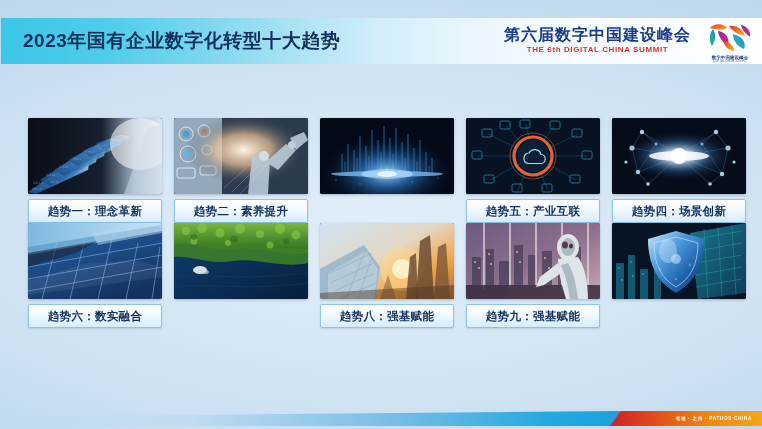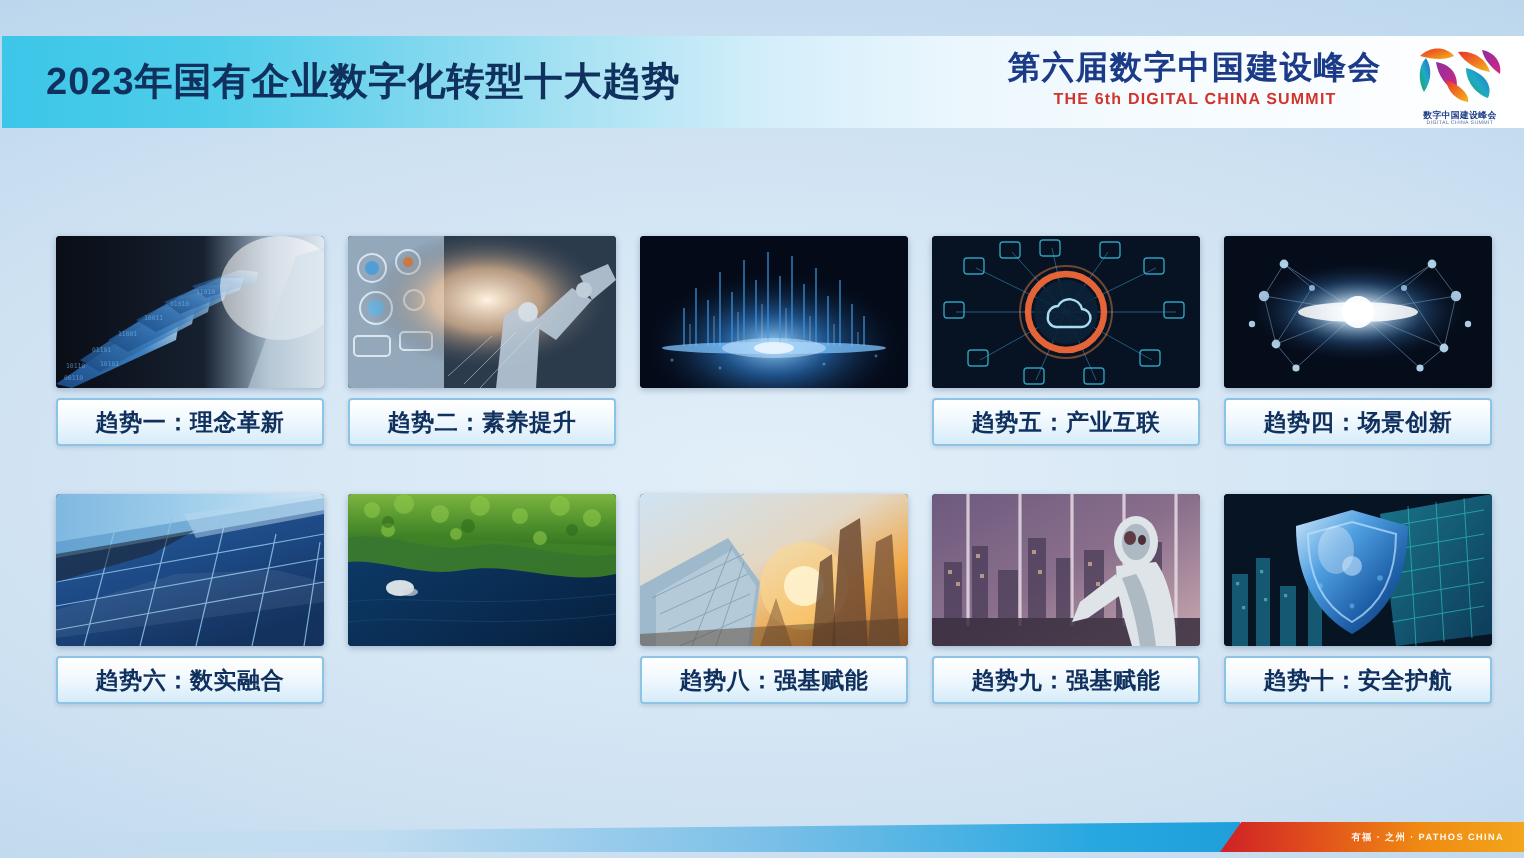--- a/index.html
+++ b/index.html
@@ -107,21 +107,20 @@
     white-space: nowrap;
   }
 
   
   #grid {
     position: absolute;
     left: 28px; top: 118px;
     width: 706px;
     display: flex;
     flex-direction: column;
-    gap: 24px;
   }
 
   .row {
     display: flex;
     gap: 12px;
   }
 
   .card {
     width: 134px;
     display: flex;
@@ -677,21 +676,20 @@
             <path d="M64 14 L86 20 C86 42, 78 56, 64 64 C50 56, 42 42, 42 20 Z" fill="none" stroke="#b9e3ff" stroke-width="1" opacity="0.7"></path>
             <ellipse cx="56" cy="28" rx="9" ry="12" fill="#ffffff" opacity="0.3"></ellipse>
             <circle cx="64" cy="36" r="5" fill="#cfeaff" opacity="0.55"></circle>
             <g fill="#7fd4ff" opacity="0.45">
               <circle cx="48" cy="46" r="1.4"></circle>
                 <circle cx="78" cy="42" r="1.4"></circle>
                 <circle cx="64" cy="56" r="1.2"></circle>
             </g>
           </svg>
         </div>
-        <div class="card-label">趋势十：安全护航</div>
       </div>
     </div>
   </div>
 
   <div id="footer">
     <div id="footer-left"></div>
     <div id="footer-right">
       <span id="footer-text">有福 · 之州 · PATHOS CHINA</span>
     </div>
   </div>

